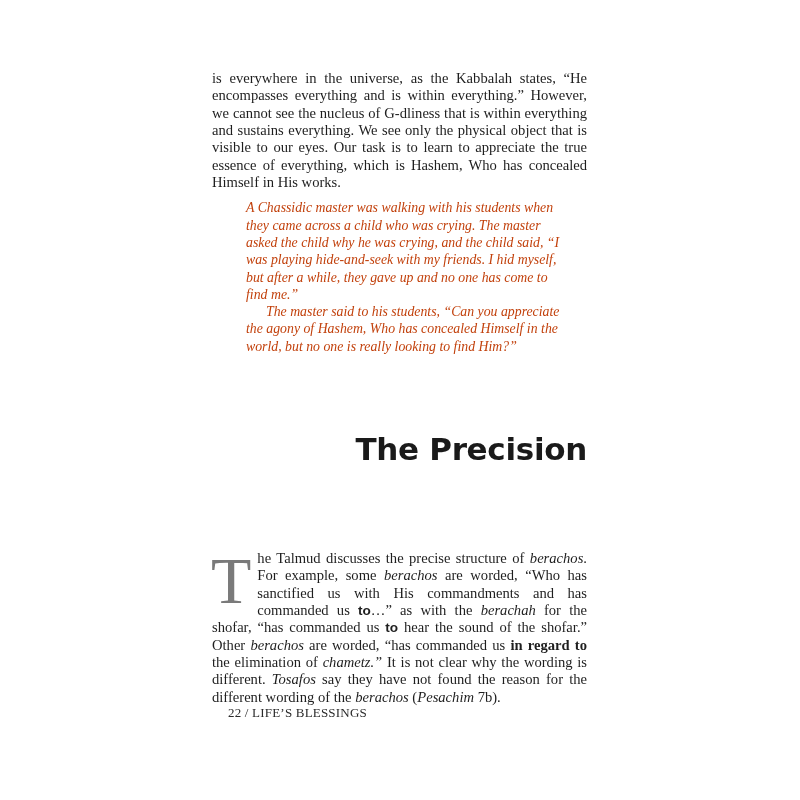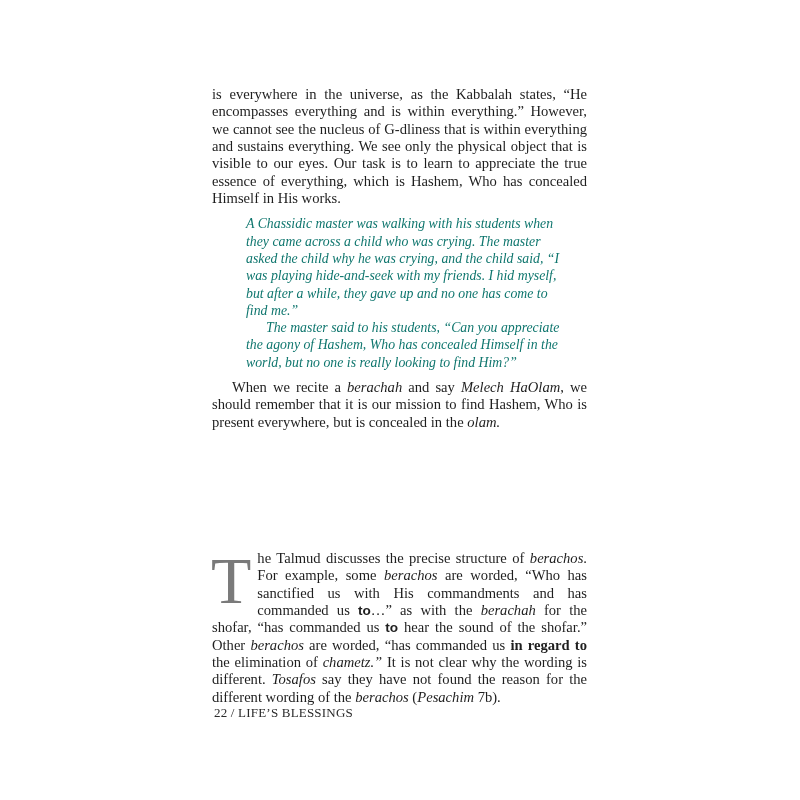--- a/index.html
+++ b/index.html
@@ -1,49 +1,48 @@
 <!DOCTYPE html>
 <html><head>
   <meta charset="utf-8">
   <style>
     html, body { margin: 0; padding: 0; background: #ffffff; }
     body { width: 800px; height: 800px; position: relative; overflow: hidden; }
-    .page { position: absolute; left: 212px; top: 86px; width: 375px; color: #1e1e1e;
+    .page { position: absolute; left: 212px; top: 70px; width: 375px; color: #1e1e1e;
       font-family: "Liberation Serif", "DejaVu Serif", serif; font-size: 14.6px; line-height: 17.35px; }
     .para { margin: 0; text-align: justify; hyphens: manual; }
     .indent { text-indent: 20px; }
-    .anecdote { margin: 8px 0 8px 34px; width: 322px; font-style: italic; font-size: 13.8px; line-height: 17.3px; color: #0f766e; }
+    .anecdote { margin: 8px 0 8px 34px; width: 322px; font-style: italic; font-size: 13.8px; line-height: 17.3px; color: #c2410c; }
     .anecdote p { margin: 0; text-align: left; }
     .anecdote .ind { text-indent: 20px; }
     .heading { position: absolute; left: 212px; top: 430px; width: 375px; text-align: right;
       font-family: "DejaVu Sans", "Liberation Sans", sans-serif; font-weight: bold; font-size: 31px; line-height: 39px; color: #1a1a1a; letter-spacing: -0.3px; margin: 0; }
     .section { position: absolute; left: 212px; top: 550px; width: 375px; color: #1e1e1e;
       font-family: "Liberation Serif", "DejaVu Serif", serif; font-size: 14.6px; line-height: 17.35px; }
     .dropcap { float: left; font-family: "Liberation Serif", "DejaVu Serif", serif; font-size: 66px; line-height: 50px;
       color: #7a7a7a; margin: 4px 6px 0 -1px; padding-top: 2px; height: 50px; }
-    .footer { position: absolute; left: 214px; top: 705px; font-family: "Liberation Serif", "DejaVu Serif", serif;
+    .footer { position: absolute; left: 228px; top: 705px; font-family: "Liberation Serif", "DejaVu Serif", serif;
       font-size: 13px; color: #2a2a2a; letter-spacing: 0.2px; }
     b { font-family: "Liberation Sans", "DejaVu Sans", sans-serif; font-weight: bold; font-size: 13.6px; margin-top: 24px; }
   </style>
 </head>
 <body>
 
 <div class="page">
   <p class="para">is everywhere in the universe, as the Kabbalah states, “He encom­passes everything and is within everything.” However, we cannot see the nucleus of G-dliness that is within everything and sustains everything. We see only the physical object that is visible to our eyes. Our task is to learn to appreciate the true essence of every­thing, which is Hashem, Who has concealed Himself in His works.</p>
 
   <div class="anecdote">
     <p>A Chassidic master was walking with his students when they came across a child who was crying. The master asked the child why he was crying, and the child said, “I was playing hide-and-seek with my friends. I hid myself, but after a while, they gave up and no one has come to find me.”</p>
     <p class="ind">The master said to his students, “Can you appreciate the agony of Hashem, Who has concealed Himself in the world, but no one is really looking to find Him?”</p>
   </div>
 
-  <p class="para indent"><span>When we recite a </span><i>berachah</i><span> and say </span><i>Melech HaOlam</i><span>, we should remember that it is our mission to find Hashem, Who is present everywhere, but is concealed in the </span><i>olam.</i></p>
 </div>
 
 <h2 class="heading">
-  <br>
+  <span>The Precision</span><br>
 </h2>
 
 <div class="section">
   <span class="dropcap">T</span>
   <p class="para"><span>he Talmud discusses the precise structure of </span><i>berachos</i><span>. For example, some </span><i>berachos</i><span> are worded, “Who has sanctified us with His commandments and has commanded us </span><b>to</b><span>…” as with the </span><i>berachah</i><span> for the shofar, “has commanded us </span><b>to</b><span> hear the sound of the shofar.” Other </span><i>berachos</i><span> are worded, “has commanded us </span><b style="font-family:'Liberation Serif','DejaVu Serif',serif;font-size:14.6px;">in regard to</b><span> the elimination of </span><i>chametz.”</i><span> It is not clear why the wording is different. </span><i>Tosafos</i><span> say they have not found the reason for the different wording of the </span><i>berachos</i><span> (</span><i>Pesachim</i><span> 7b).</span></p>
 </div>
 
 <div class="footer">22 / LIFE’S BLESSINGS</div>
 
 </body></html>

